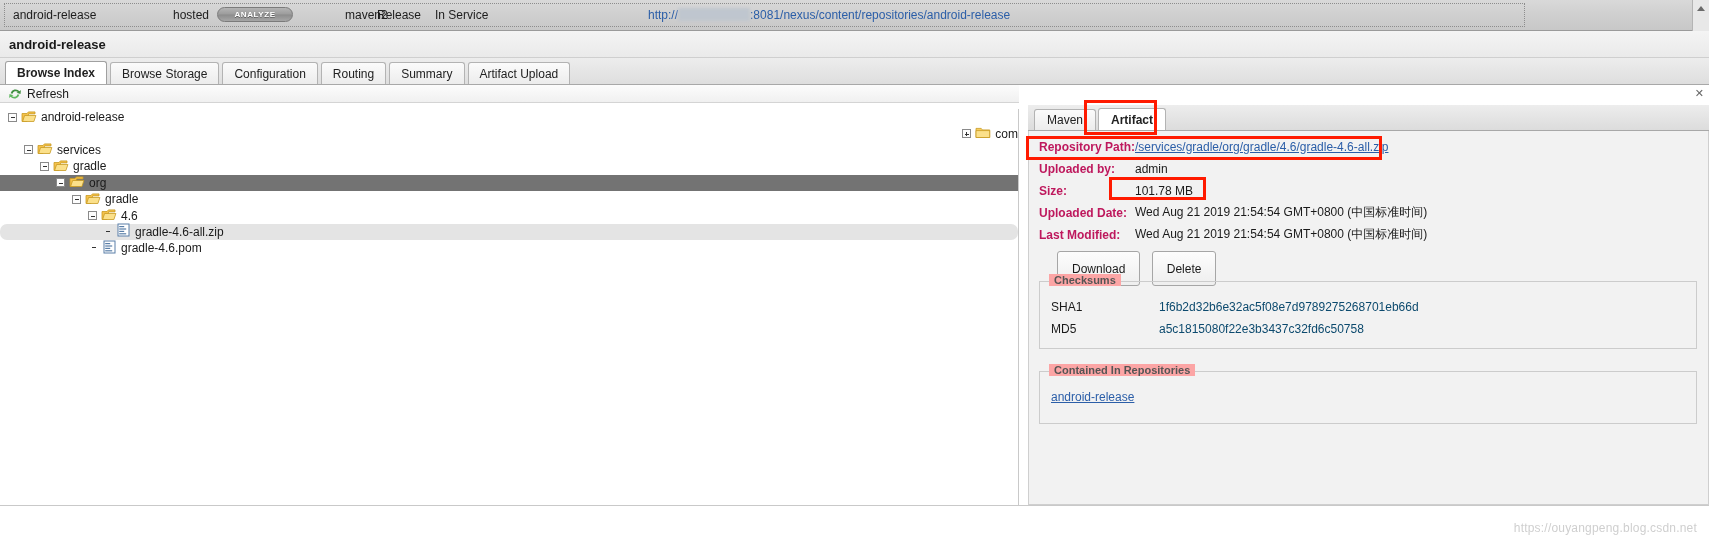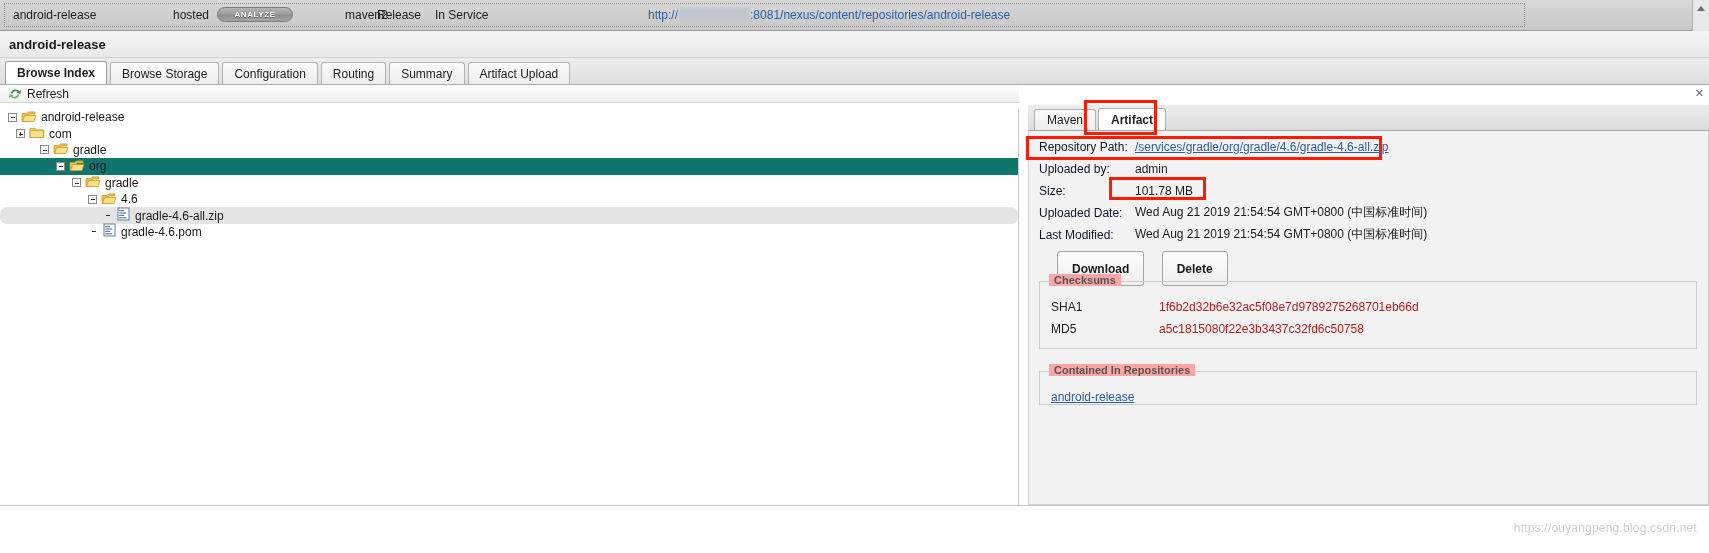--- a/index.html
+++ b/index.html
@@ -126,21 +126,21 @@
     background: #ffffff;
     border-right: 1px solid #c9c9c9;
     overflow: hidden;
   }
   .tree-row {
     height: 16.4px; display: flex; align-items: center;
     white-space: nowrap; cursor: pointer;
     font-size: 12px; color: #1a1a1a;
   }
   .tree-row.selected { background: #e4e4e4; }
-  .tree-row.hovered  { background: #0f766e; }
+  .tree-row.hovered  { background: #737373; }
   .toggle {
     width: 9px; height: 9px; margin-right: 4px; flex: 0 0 auto;
     border: 1px solid #8a8a8a; background: #fdfdfd;
     position: relative;
   }
   .toggle::before {
     content: ""; position: absolute;
     left: 1.5px; top: 3.5px; width: 4px; height: 1px; background: #333;
   }
   .toggle.plus::after {
@@ -186,48 +186,48 @@
     background: #f2f2f2;
     border-left: 1px solid #cfcfcf;
     border-right: 1px solid #cfcfcf;
     border-bottom: 1px solid #cfcfcf;
   }
   .field-row {
     position: absolute; left: 10px; height: 19px;
     display: flex; align-items: center; white-space: nowrap;
     font-size: 12px;
   }
-  .field-label { width: 96px; color: #0f172a; flex: 0 0 auto; }
+  .field-label { width: 96px; color: #be185d; flex: 0 0 auto; font-weight: bold; }
   .field-value { color: #1a1a1a; }
   .field-value a { color: #2b5ea8; text-decoration: underline; }
 
   .btn {
     height: 35px; padding: 0 14px;
     display: inline-flex; align-items: center; justify-content: center;
     font-size: 12px; color: #1a1a1a;
     background: linear-gradient(to bottom, #fdfdfd 0%, #eeeeee 100%);
     border: 1px solid #a6a6a6; border-radius: 3px;
-    cursor: pointer; margin-right: 14px; font-weight: bold;
+    cursor: pointer; margin-right: 8px;
   }
 
   .fieldset {
     position: absolute; left: 10px;
     border: 1px solid #cccccc; background: transparent;
   }
   .fs-legend {
     position: absolute; left: 9px; top: -8px;
     background: #fca5a5; padding: 0 5px;
     font-size: 11px; font-weight: bold; color: #555;
   }
   .cs-row {
     position: absolute; left: 11px; height: 18px;
     display: flex; align-items: center; font-size: 12px;
   }
   .cs-name { width: 108px; flex: 0 0 auto; }
-  .cs-val  { color: #b91c1c; }
+  .cs-val  { color: #0c4a6e; }
   .repo-link { color: #2b5ea8; text-decoration: underline; cursor: pointer; font-size: 12px; }
 
   
   .annot {
     position: absolute;
     border: 3px solid #ff1a00;
     pointer-events: none;
     z-index: 50;
   }
 
@@ -287,27 +287,35 @@
 
 <div class="tree-pane" id="tree-pane">
     <div class="tree-row" style="padding-left: 8px;">
       <span class="toggle "></span>
       <span class="folder-icon"><svg width="16" height="14" viewBox="0 0 16 14">
           <path d="M1 4.5h5l1.4-1.6h6.6v2H7.6L5.9 12.5H1z" fill="#f5c14b" stroke="#c89a22" stroke-width=".8"></path>
           <path d="M3.6 6.5h11.3l-2 6H1.6z" fill="#fbe08a" stroke="#c89a22" stroke-width=".8"></path>
         </svg></span>
       <span>android-release</span>
     </div>
-    <div class="tree-row" style="padding-left: 16px;">
+    <div class="tree-row" style="padding-left: 24px; justify-content: flex-end;">
       <span class="toggle plus"></span>
       <span class="folder-icon"><svg width="16" height="14" viewBox="0 0 16 14">
           <path d="M1 3.4h5.2l1.3 1.5h7.2v7.6H1z" fill="#f7cd5e" stroke="#c89a22" stroke-width=".8"></path>
           <path d="M1 5.6h13.7v6.9H1z" fill="#fbe08a" stroke="#c89a22" stroke-width=".8"></path>
         </svg></span>
       <span>com</span>
+    </div>
+    <div class="tree-row" style="padding-left: 24px;">
+      <span class="toggle "></span>
+      <span class="folder-icon"><svg width="16" height="14" viewBox="0 0 16 14">
+          <path d="M1 4.5h5l1.4-1.6h6.6v2H7.6L5.9 12.5H1z" fill="#f5c14b" stroke="#c89a22" stroke-width=".8"></path>
+          <path d="M3.6 6.5h11.3l-2 6H1.6z" fill="#fbe08a" stroke="#c89a22" stroke-width=".8"></path>
+        </svg></span>
+      <span>services</span>
     </div>
     <div class="tree-row" style="padding-left: 40px;">
       <span class="toggle "></span>
       <span class="folder-icon"><svg width="16" height="14" viewBox="0 0 16 14">
           <path d="M1 4.5h5l1.4-1.6h6.6v2H7.6L5.9 12.5H1z" fill="#f5c14b" stroke="#c89a22" stroke-width=".8"></path>
           <path d="M3.6 6.5h11.3l-2 6H1.6z" fill="#fbe08a" stroke="#c89a22" stroke-width=".8"></path>
         </svg></span>
       <span>gradle</span>
     </div>
     <div class="tree-row hovered" style="padding-left: 56px;">
@@ -404,21 +412,21 @@
       <div class="cs-row" style="top:16px;">
         <span class="cs-name">SHA1</span>
         <span class="cs-val">1f6b2d32b6e32ac5f08e7d9789275268701eb66d</span>
       </div>
       <div class="cs-row" style="top:38px;">
         <span class="cs-name">MD5</span>
         <span class="cs-val">a5c1815080f22e3b3437c32fd6c50758</span>
       </div>
     </div>
 
-    <div class="fieldset" style="top:240px; width:658px; height:34px;">
+    <div class="fieldset" style="top:240px; width:658px; height:53px;">
       <span class="fs-legend">Contained In Repositories</span>
       <div style="position:absolute; left:11px; top:18px;">
         <span class="repo-link">android-release</span>
       </div>
     </div>
 
   </div>
 </div>
 
 <div class="bottom-strip"></div>

